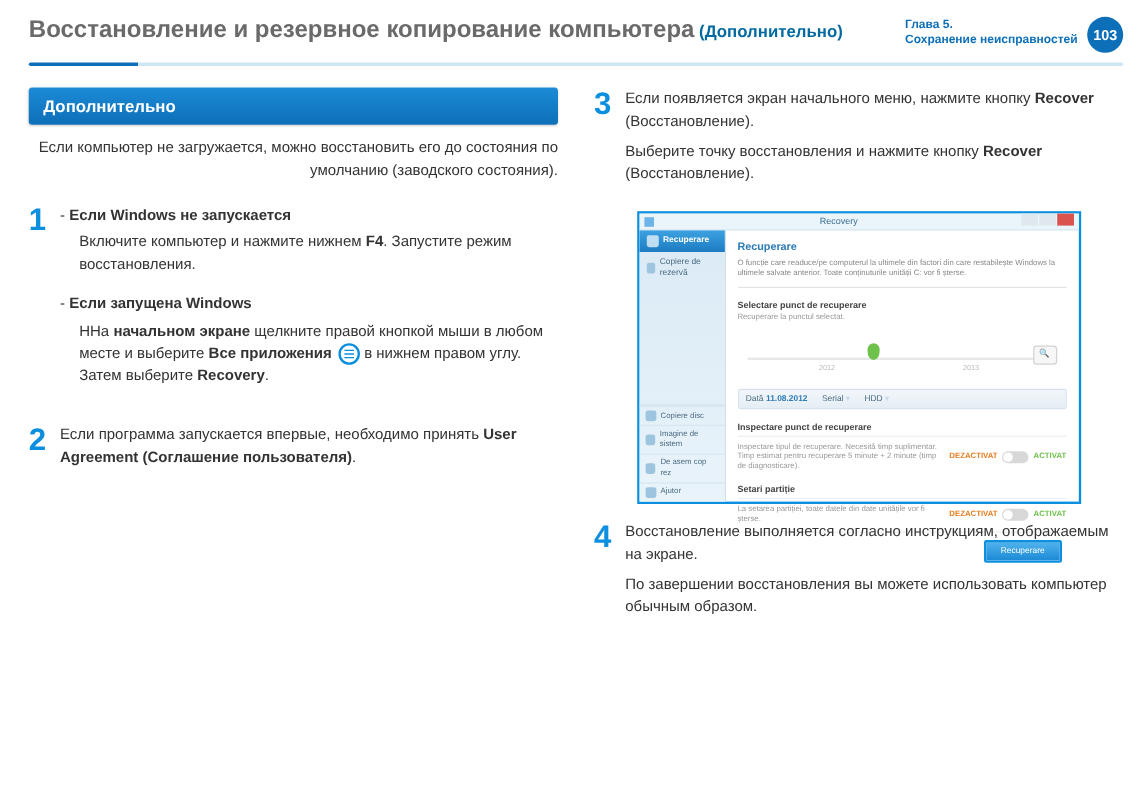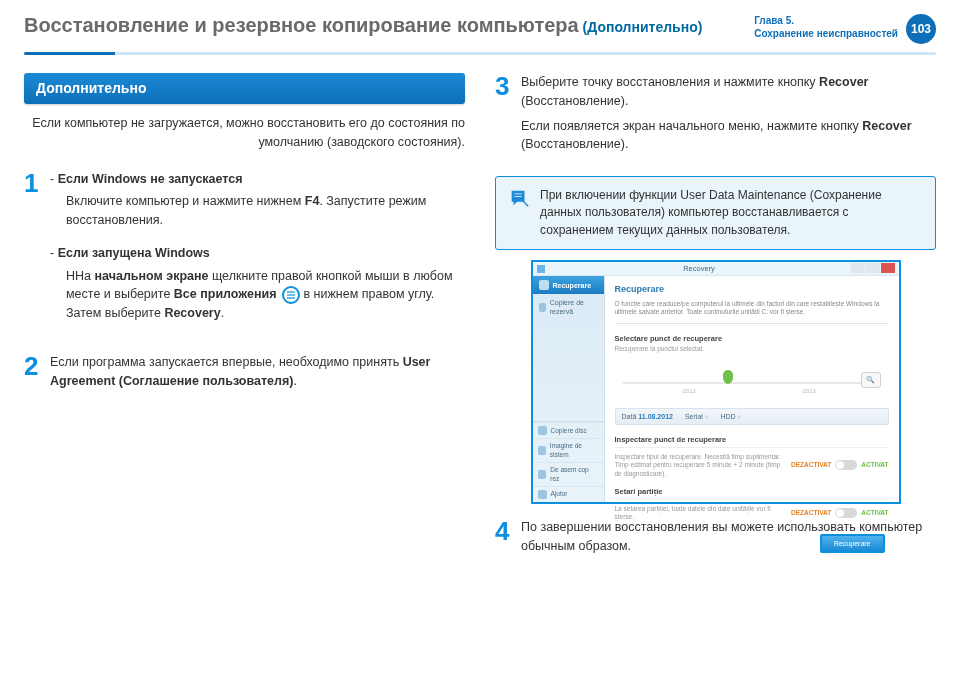--- a/index.html
+++ b/index.html
@@ -272,38 +272,28 @@
         </p>
       </div>
     </div>
   </div>
 
   <div class="col">
     <div class="step">
       <div class="step-num">3</div>
       <div class="step-body">
         <p>
+          <span>Если появляется экран начального меню, нажмите кнопку </span><span class="bold">Recover</span><span> (Восстановление).</span>
+        </p>
+        <p>
           <span>Выберите точку восстановления и нажмите кнопку </span><span class="bold">Recover</span><span> (Восстановление).</span>
         </p>
-        <p>
-          <span>Если появляется экран начального меню, нажмите кнопку </span><span class="bold">Recover</span><span> (Восстановление).</span>
-        </p>
-      </div>
-    </div>
-
-    <div class="note-box">
-      <div class="note-icon">
-        <svg viewBox="0 0 24 24" width="22" height="22">
-            <path fill="#1c8ad6" d="M4 4 L18 4 L18 16 L10 16 L6 20 L6 16 L4 16 Z"></path>
-            <path fill="#fff" d="M7 7 H15 V8 H7 Z M7 10 H15 V11 H7 Z"></path>
-            <path stroke="#1c8ad6" stroke-width="1.5" fill="none" d="M15 14 L22 21"></path>
-          </svg>
-      </div>
-      <div class="note-text">При включении функции User Data Maintenance (Сохранение данных пользователя) компьютер восстанавливается с сохранением текущих данных пользователя.</div>
-    </div>
+      </div>
+    </div>
+
 
     <div class="app">
       <div class="app-titlebar">
         <div class="winicon"></div>
         <div class="app-title">Recovery</div>
         <div class="ctrls"><span></span><span></span><span class="close"></span></div>
       </div>
       <div class="app-body">
         <div class="app-side">
           <div class="side-top">
@@ -375,17 +365,18 @@
           <div class="app-footer">
             <div class="app-btn">Recuperare</div>
           </div>
         </div>
       </div>
     </div>
 
     <div class="step">
       <div class="step-num">4</div>
       <div class="step-body">
+        <p>Восстановление выполняется согласно инструкциям, отображаемым на экране.</p>
         <p>По завершении восстановления вы можете использовать компьютер обычным образом.</p>
       </div>
     </div>
   </div>
 </div>
 
 </body></html>

